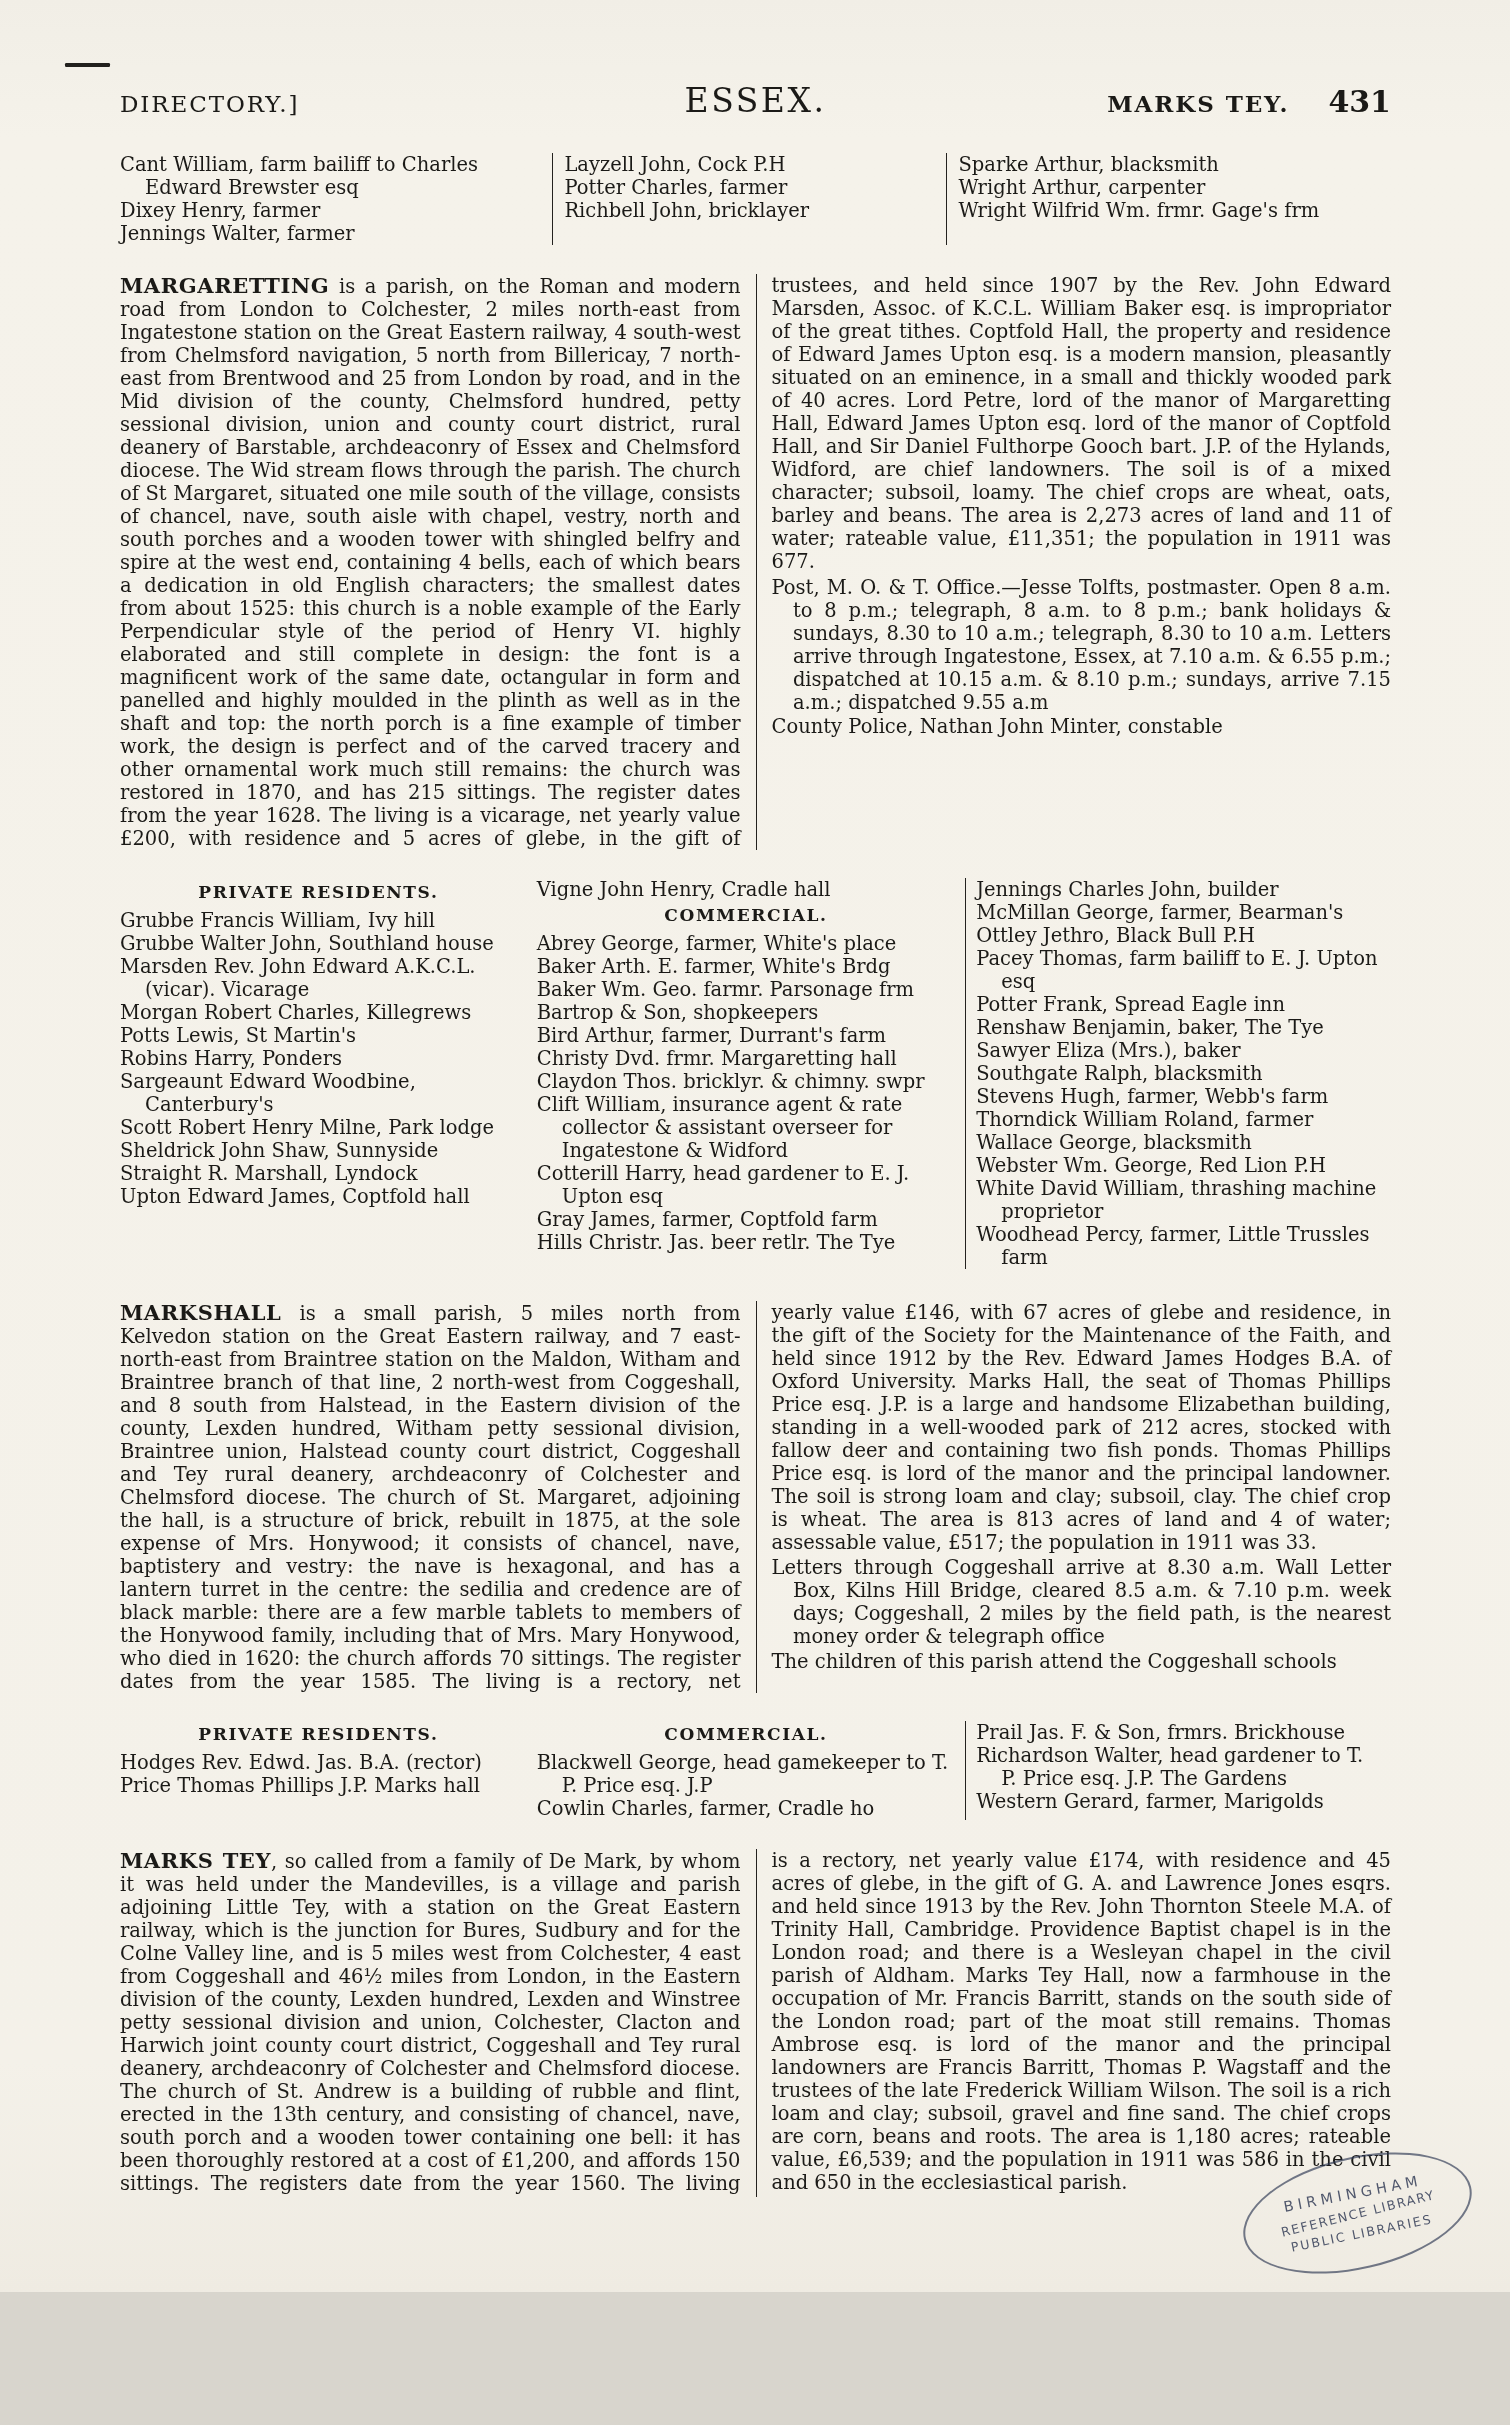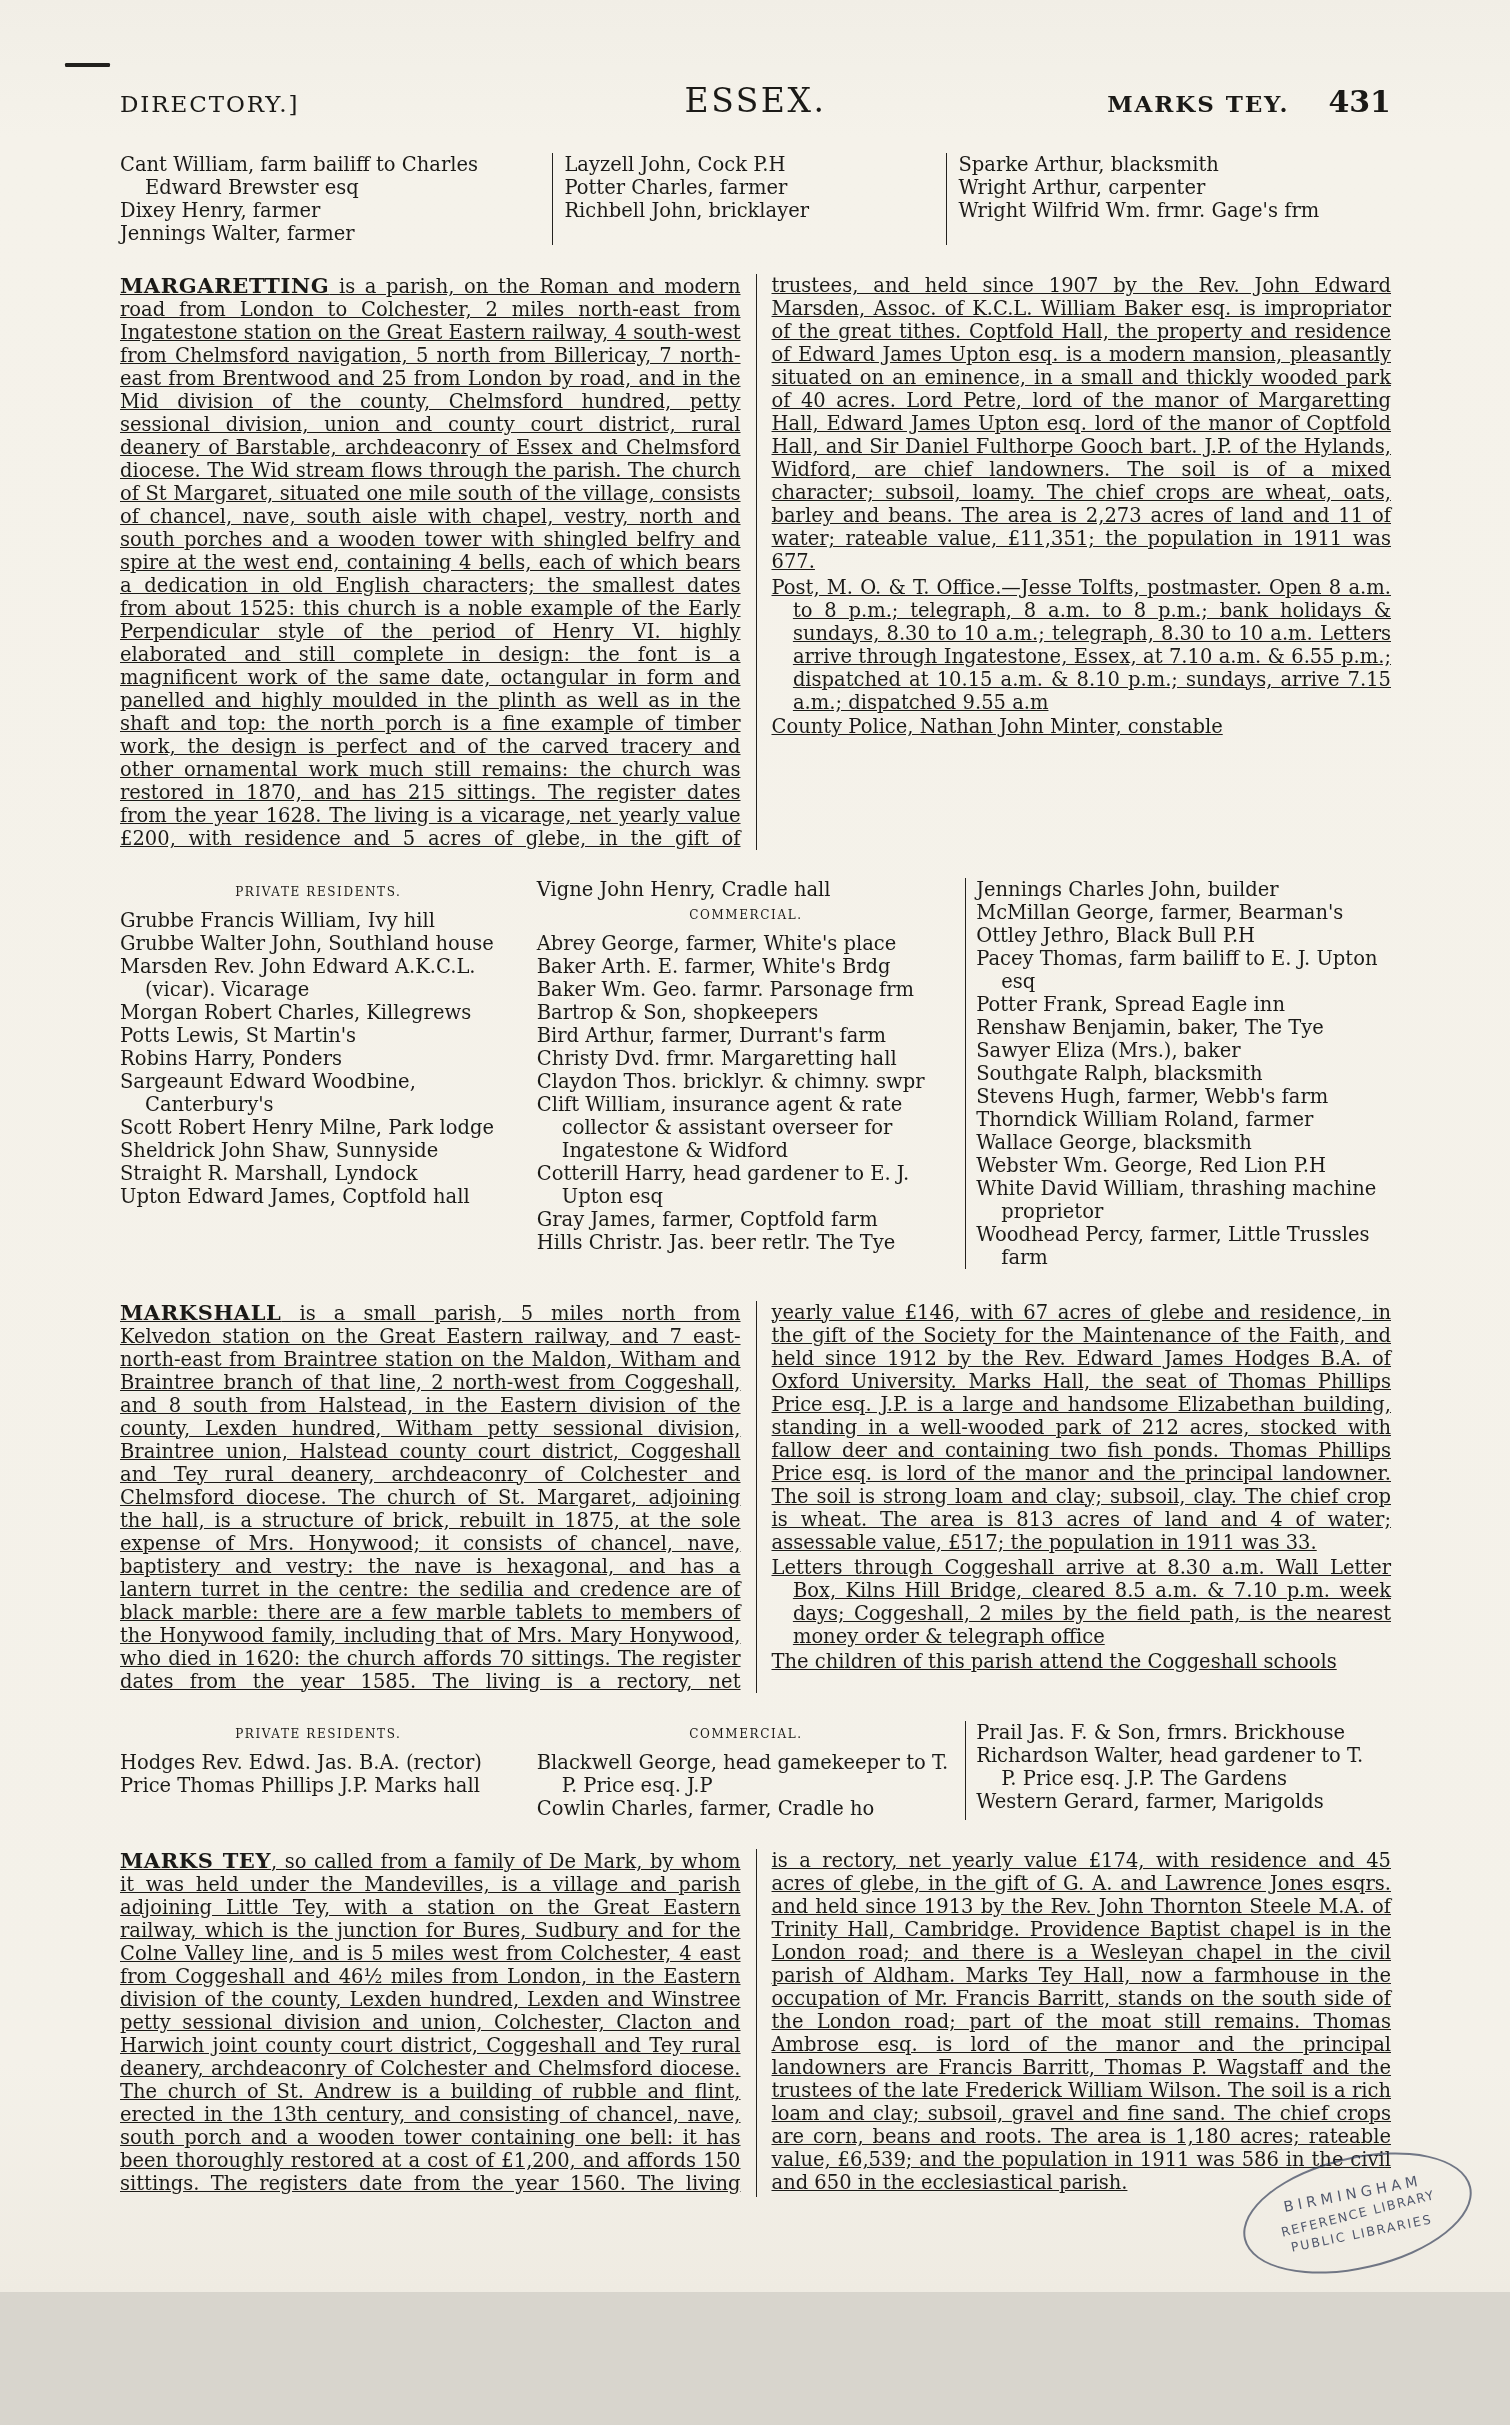--- a/index.html
+++ b/index.html
@@ -31,36 +31,36 @@
   .cols3{display:flex;margin-bottom:29px;}
   .cols3 .col{box-sizing:border-box;padding:0 11.3px;}
   .cols3 .c1{flex:0 0 34%;padding-left:0;}
   .cols3 .c2{flex:0 0 31%;border-left:1.3px solid #24221f;}
   .cols3 .c3{flex:0 0 35%;border-left:1.3px solid #24221f;}
 
   .entry{padding-left:25px;text-indent:-25px;}
 
   
   .cols2{display:flex;margin-bottom:28px;text-align:justify;}
-  .cols2 .col{box-sizing:border-box;width:50%;text-decoration:underline;}
+  .cols2 .col{box-sizing:border-box;width:50%;}
   .cols2 .col.left{padding-right:15px;}
   .cols2 .col.right{border-left:1.3px solid #24221f;padding-left:15px;}
   .para{margin:0;}
   .para.flow{text-align-last:justify;}
   .lead{font-weight:bold;font-size:21px;letter-spacing:0.6px;}
   .para-hang{padding-left:21.4px;text-indent:-21.4px;text-align:justify;margin-top:1.9px;}
   .col.right .para{margin-bottom:2.5px;}
 
   
   .res{display:flex;margin-bottom:31.5px;}
   .res-col{box-sizing:border-box;padding:0 10px;}
   .res .c1{flex:0 0 32%;padding-left:0;}
   .res .c2{flex:0 0 34.5%;}
   .res .c3{flex:0 0 33.5%;border-left:1.3px solid #24221f;}
-  .subhead{text-align:center;font-size:12px;letter-spacing:1.6px;font-weight:normal;margin:2.5px 0 5px 0;text-indent:0;padding-left:0;}
+  .subhead{text-align:center;font-size:17px;letter-spacing:1.6px;font-weight:bold;margin:2.5px 0 5px 0;text-indent:0;padding-left:0;}
 
   .res2{margin-bottom:29px;}
 
   
   .stamp{
     position:absolute;right:37px;bottom:23px;
     width:233px;height:112px;
     transform:rotate(-13deg);
     color:rgba(45,55,82,0.82);
     font-family:"DejaVu Sans","Liberation Sans",sans-serif;

